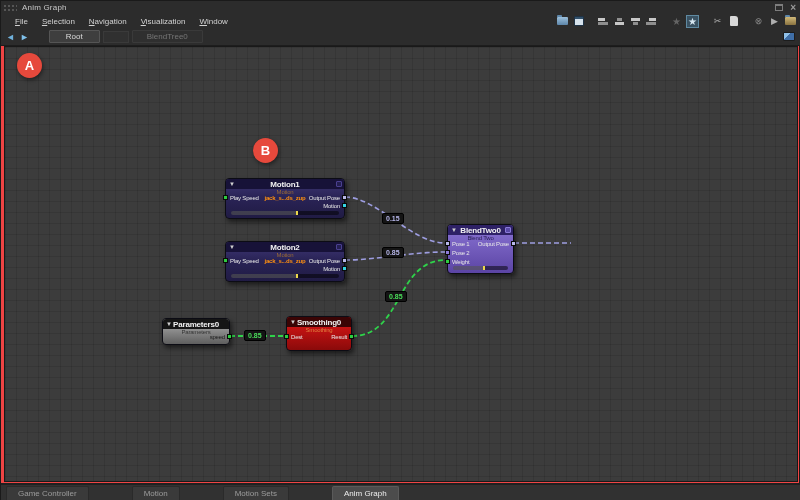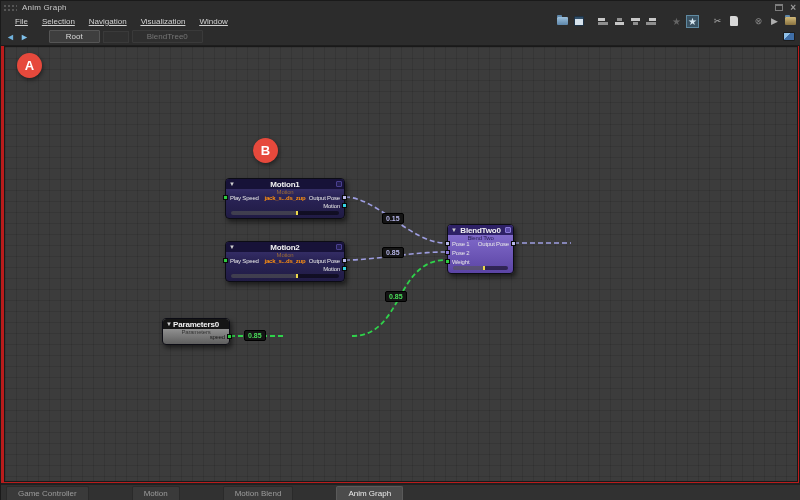--- a/index.html
+++ b/index.html
@@ -1,35 +1,35 @@
 <!DOCTYPE html>
 <html><head>
 <meta charset="utf-8">
 <style>
   * { margin:0; padding:0; box-sizing:border-box; }
   html,body { width:800px; height:500px; background:#2e2e2e; overflow:hidden;
     font-family:"Liberation Sans", sans-serif; }
-  #win { position:relative; width:800px; height:500px; background:#b91c1c;
+  #win { position:relative; width:800px; height:500px; background:#ef4444;
     border:1px solid #1a1a1a; }
 
   
   #titlebar { position:absolute; left:0; top:0; width:800px; height:13px;
     background:#2c2c2c; display:flex; align-items:center; }
   .grip { width:14px; height:8px; margin-left:2px;
     background-image:radial-gradient(#565656 1px, transparent 1.2px);
     background-size:4px 4px; }
   .wtitle { font-size:8px; color:#c8c8c8; margin-left:5px; letter-spacing:.2px; }
   .winbtns { margin-left:auto; display:flex; align-items:center; gap:7px; margin-right:5px; }
   .btn-max { width:8px; height:7px; border:1px solid #7d7d7d; border-top-width:2px; }
   .btn-close { color:#9a9a9a; font-size:10px; line-height:8px; font-weight:bold; }
 
   
   #menurow { position:absolute; left:0; top:13px; width:800px; height:14px;
     background:#2c2c2c; display:flex; align-items:center; }
-  .menu-item { font-size:8px; color:#d2d2d2; margin-left:14px; cursor:default;text-decoration:underline; }
+  .menu-item { font-size:8px; color:#d2d2d2; margin-left:14px; cursor:default; }
   .menu-item .u { text-decoration:underline; }
   #toolbar { margin-left:auto; display:flex; align-items:center; gap:3px; margin-right:4px; }
   .tgap { width:6px; }
   .ti { width:13px; height:12px; display:flex; align-items:center; justify-content:center;
     font-size:9px; color:#b0b0b0; position:relative; }
   .shape-folder { width:11px; height:8px; background:linear-gradient(180deg,#9cc0dc,#5d86aa);
     border-radius:1px; position:relative; }
   .shape-folder::before { content:""; position:absolute; left:0; top:-2px; width:5px; height:2px;
     background:#5d86aa; border-radius:1px 1px 0 0; }
   .shape-save { width:10px; height:10px; border-radius:1px;
@@ -291,27 +291,40 @@
           <span class="ntri">▼</span>
         <span class="ntitle">Parameters0</span>
         </div>
       <div class="nsub">Parameters</div>
       <div class="nrow" style="top:14px">
           <span class="pr">speed</span>
         </div>
       <span class="port port-green" style="right:-3px;top:15px"></span>
     </div>
 
+    <div class="node node-red" style="left:281px;top:269px;width:66px;height:35px">
+      <div class="nhead">
+          <span class="ntri">▼</span>
+        <span class="ntitle">Smoothing0</span>
+        </div>
+      <div class="nsub">Smoothing</div>
+      <div class="nrow" style="top:16px">
+          <span class="pl">Dest</span>
+          <span class="pr">Result</span>
+        </div>
+      <span class="port port-green" style="left:-3px;top:17px"></span>
+      <span class="port port-green" style="right:-3px;top:17px"></span>
+    </div>
 
     <div class="wlabel wlabel-pose" style="left:377px;top:166px">0.15</div>
     <div class="wlabel wlabel-pose" style="left:377px;top:200px">0.85</div>
     <div class="wlabel wlabel-val" style="left:239px;top:283px">0.85</div>
     <div class="wlabel wlabel-val" style="left:380px;top:244px">0.85</div>
   </div>
 
   <div id="tabbar">
     <span class="tab">Game Controller</span>
     <span class="tab">Motion</span>
-    <span class="tab">Motion Blend</span>
+    <span class="tab">Motion Sets</span>
     <span class="tab active">Anim Graph</span>
   </div>
 
 </div>
 
 </body></html>

